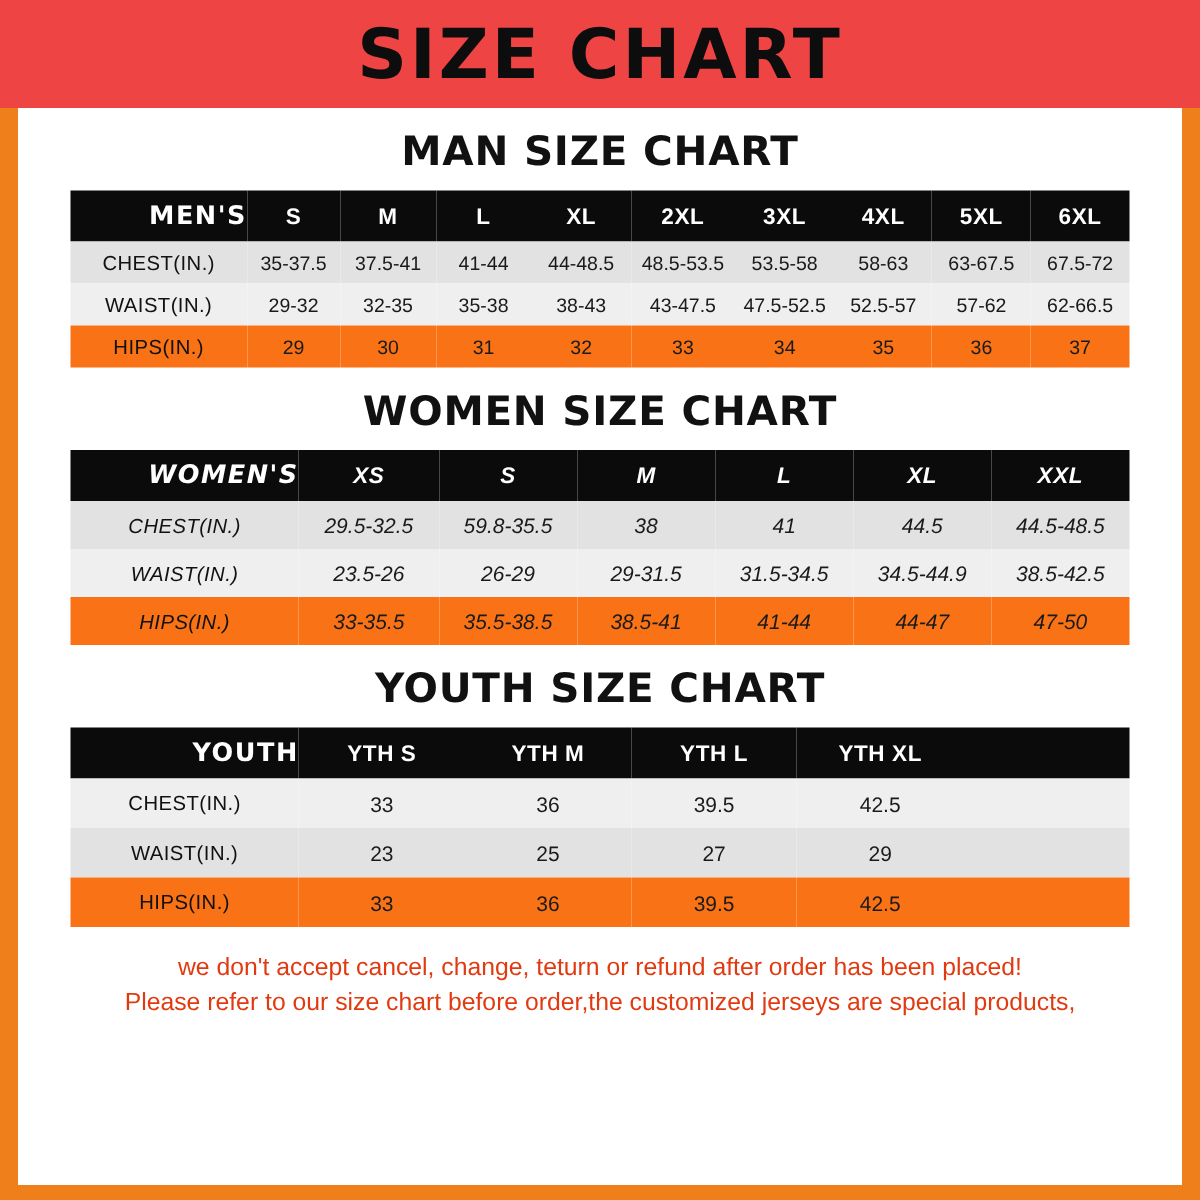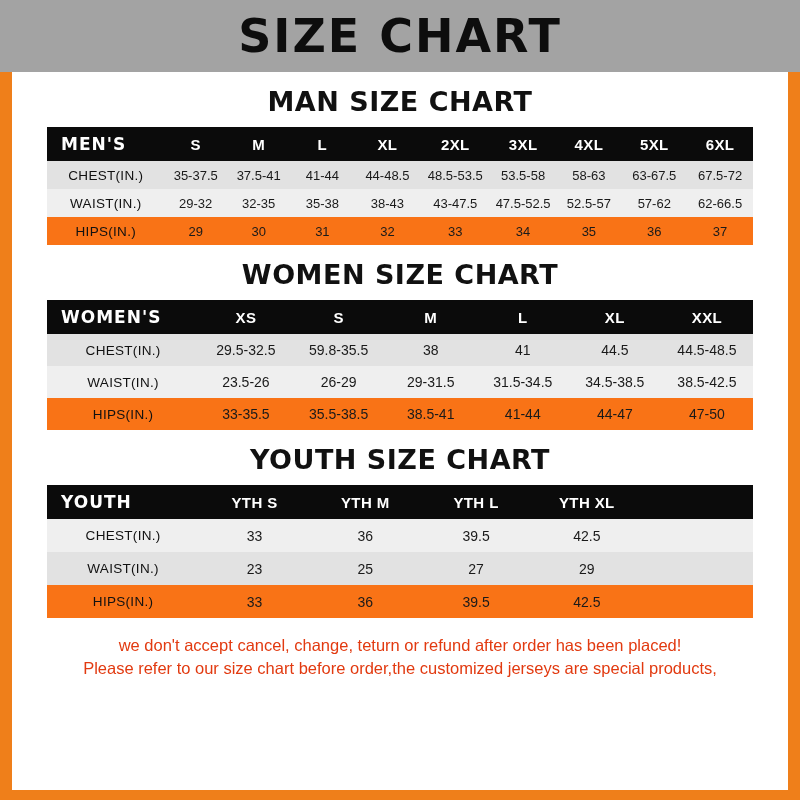--- a/index.html
+++ b/index.html
@@ -17,21 +17,21 @@
     width: 800px;
     height: 800px;
     position: relative;
     background: #ffffff;
     box-sizing: border-box;
     border-left: 12px solid #ef7f1a;
     border-right: 12px solid #ef7f1a;
   }
   .banner {
     height: 72px;
-    background: #a3a3a3;
+    background: #ef4444;
     display: flex;
     align-items: center;
     justify-content: center;
     margin: 0 -12px;
   }
   .banner-title {
     font-family: "DejaVu Sans", sans-serif;
     font-weight: bold;
     font-size: 46px;
     letter-spacing: 2px;
@@ -67,21 +67,21 @@
   }
   table.size-table thead th {
     background: #0b0b0b;
     color: #ffffff;
     font-size: 15px;
     font-weight: bold;
     height: 34px;
     letter-spacing: 0.4px;
   }
   table.size-table thead th.corner {
-    text-align: left;
+    text-align: right;
     padding-left: 14px;
     font-family: "DejaVu Sans", sans-serif;
     font-size: 17px;
     letter-spacing: 1px;
   }
   table.size-table tbody tr.shade-a td {
     background: #e2e2e2;
   }
   table.size-table tbody tr.shade-b td {
     background: #efefef;
@@ -91,20 +91,21 @@
   }
   table.size-table tbody td.rowhead {
     font-size: 13.5px;
     letter-spacing: 0.3px;
     color: #111111;
   }
   .women-table tbody td,
   .women-table thead th {
     height: 32px;
     font-size: 14px;
+    font-style: italic;
   }
   .women-table thead th {
     font-size: 16px;
   }
   .youth-table tbody td,
   .youth-table thead th {
     height: 33px;
     font-size: 14px;
   }
   .youth-table thead th {
@@ -220,21 +221,21 @@
             <td>41</td>
             <td>44.5</td>
             <td>44.5-48.5</td>
           </tr>
           <tr class="shade-b">
             <td class="rowhead">WAIST(IN.)</td>
             <td>23.5-26</td>
             <td>26-29</td>
             <td>29-31.5</td>
             <td>31.5-34.5</td>
-            <td>34.5-38.5</td>
+            <td>34.5-44.9</td>
             <td>38.5-42.5</td>
           </tr>
           <tr class="shade-c">
             <td class="rowhead">HIPS(IN.)</td>
             <td>33-35.5</td>
             <td>35.5-38.5</td>
             <td>38.5-41</td>
             <td>41-44</td>
             <td>44-47</td>
             <td>47-50</td>

